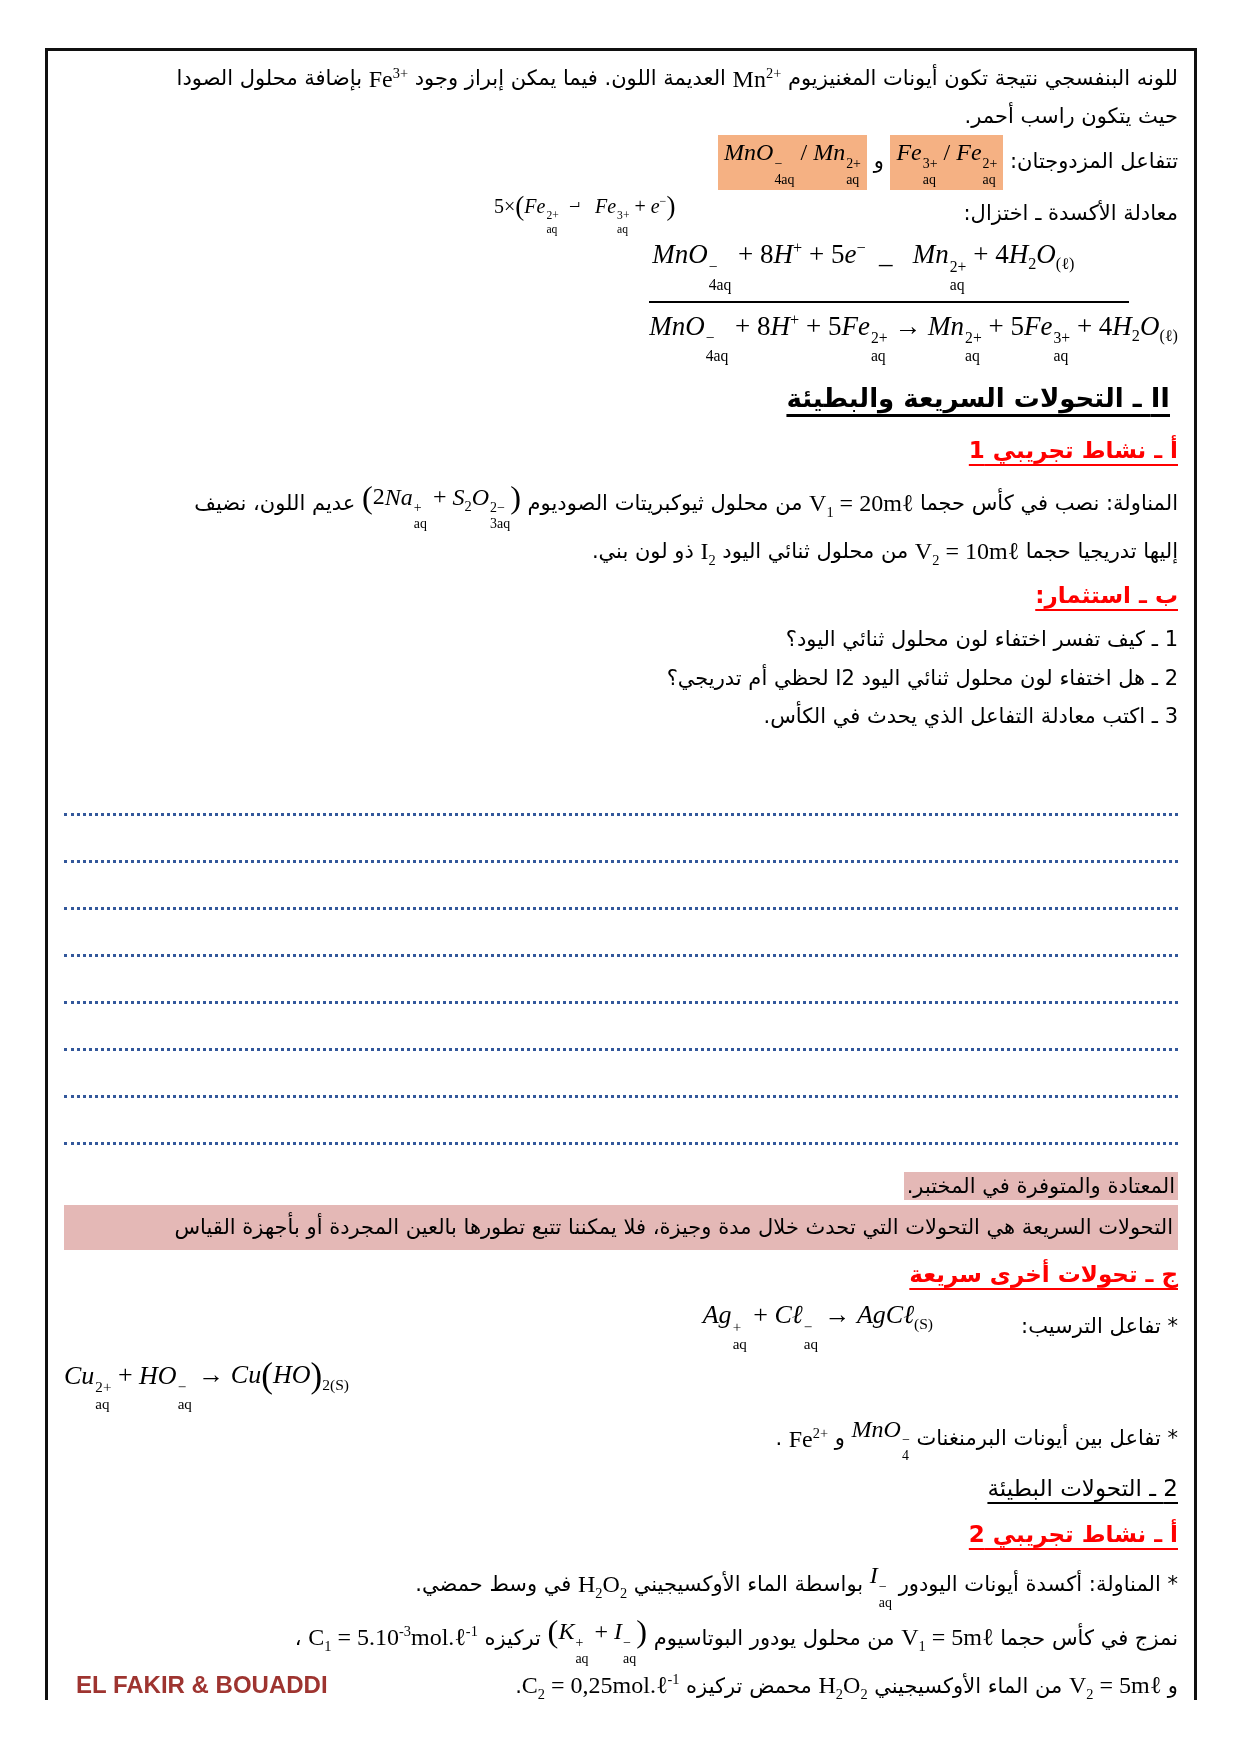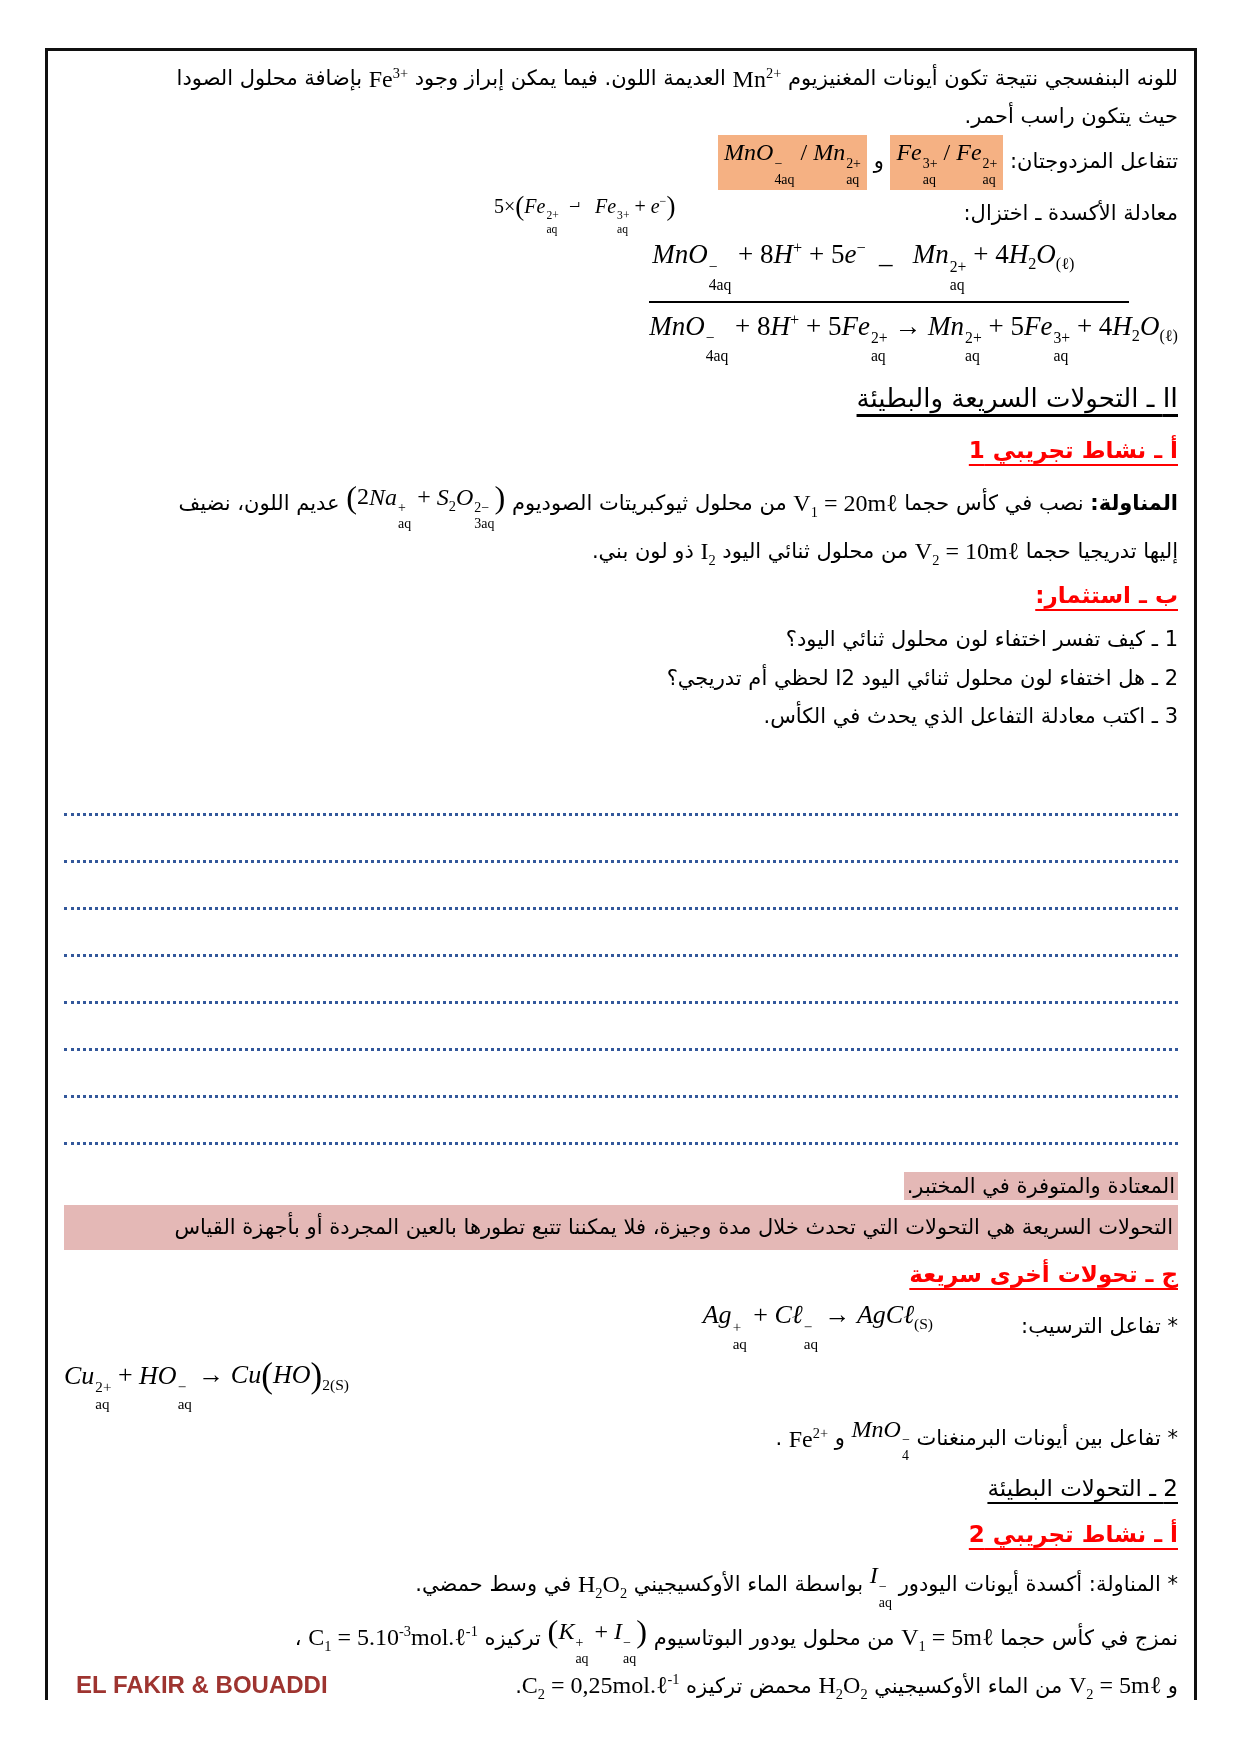--- a/index.html
+++ b/index.html
@@ -3,27 +3,27 @@
 <meta charset="utf-8">
 <style>
   html,body{margin:0;padding:0;background:#ffffff;}
   .sheet{position:relative;width:1240px;height:1700px;background:#fff;overflow:hidden;
          font-family:"DejaVu Sans",sans-serif;color:#000;}
   .frame{position:absolute;left:45px;top:48px;width:1152px;height:1656px;
          border:3px solid #101010;box-sizing:border-box;padding:8px 16px 0 16px;direction:rtl;}
   .content{position:relative;width:100%;height:100%;}
 
   .ln{direction:rtl;text-align:right;font-size:21px;line-height:1.82;min-height:38px;}
-  .ln .b{font-weight:bold;}
+  .ln .b{font-weight:normal;}
   .hl-orange{background:var(--hl_orange);padding:2px 6px;}
   .hl-pink{background:var(--hl_pink);padding:2px 3px;}
 
   
-  .h1{font-weight:normal;font-size:26px;text-decoration:underline;text-underline-offset:7px;
-      text-decoration-thickness:2.5px;margin:10px 0 8px 0;}
+  .h1{font-weight:bold;font-size:26px;text-decoration:underline;text-underline-offset:7px;
+      text-decoration-thickness:2.5px;margin:10px 8px 8px 0;}
   .h2{font-size:23px;text-decoration:underline;text-underline-offset:6px;margin:4px 0;}
   .hr1{color:var(--red);font-weight:bold;font-size:23px;text-decoration:underline;
        text-underline-offset:6px;text-decoration-thickness:2px;margin:4px 0;}
 
   
   .eq{direction:ltr;unicode-bidi:isolate;display:inline-block;vertical-align:middle;
       font-family:"Liberation Serif","DejaVu Serif",serif;font-size:24px;line-height:1.25;}
   .eq .i{font-style:italic;}
   .eq .big{font-size:1.35em;font-weight:400;vertical-align:-0.08em;}
   .eq sup,.eq sub{font-size:0.60em;}

